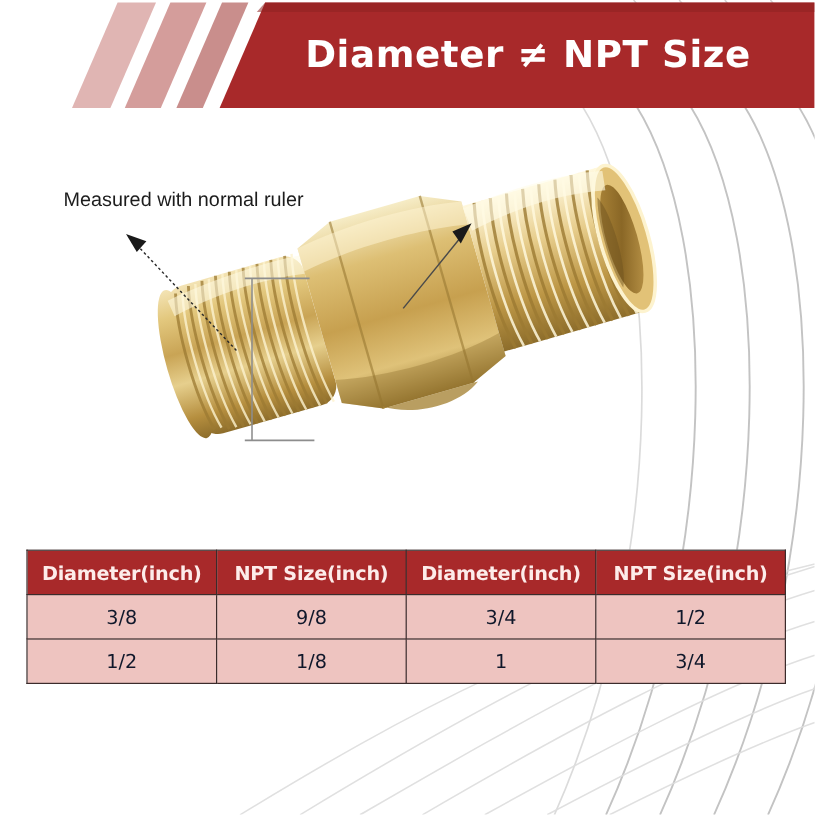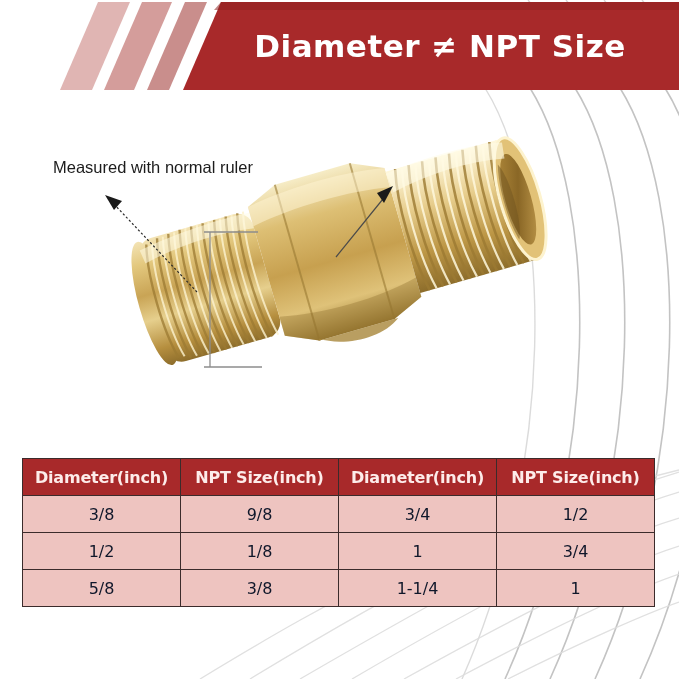--- a/index.html
+++ b/index.html
@@ -350,22 +350,16 @@
         <td>9/8</td>
         <td>3/4</td>
         <td>1/2</td>
       </tr>
       <tr>
         <td>1/2</td>
         <td>1/8</td>
         <td>1</td>
         <td>3/4</td>
       </tr>
-      <tr>
-        <td>5/8</td>
-        <td>3/8</td>
-        <td>1-1/4</td>
-        <td>1</td>
-      </tr>
     </tbody>
   </table>
 
 </div>
 
 </body></html>

